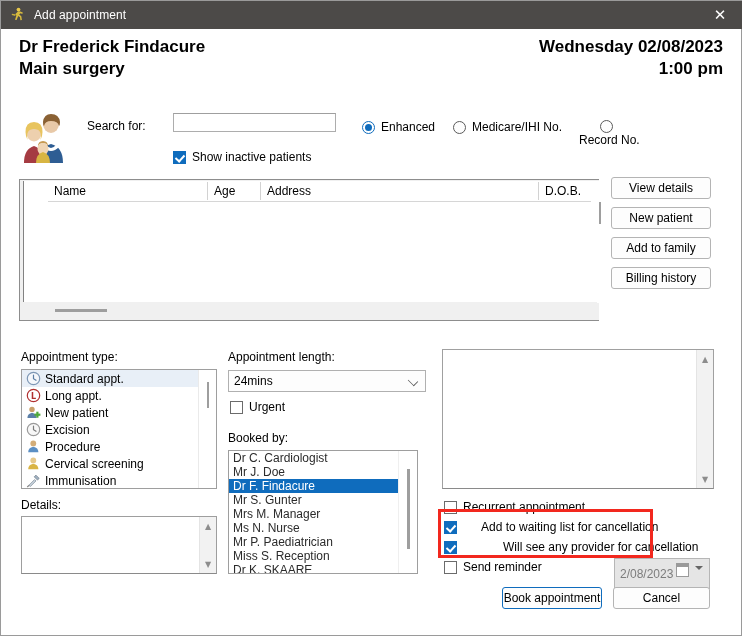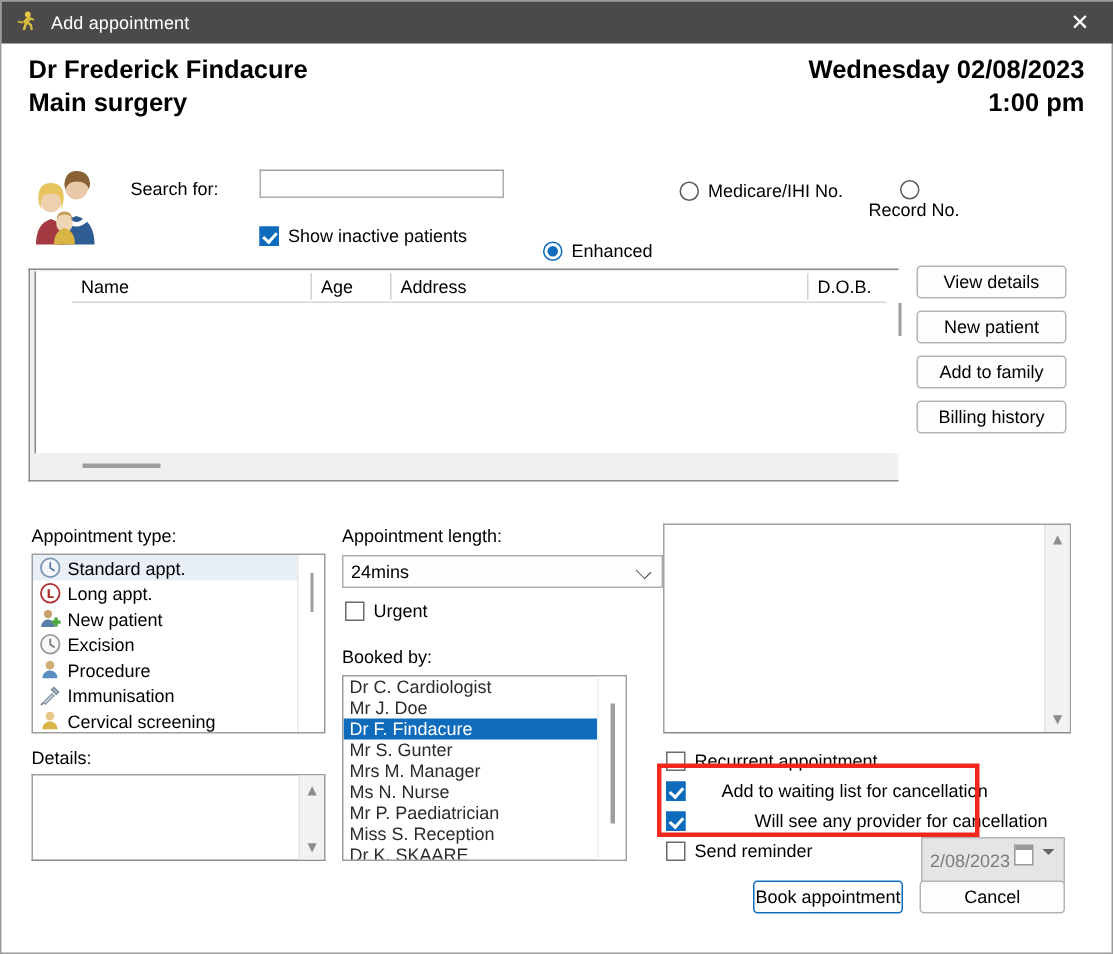--- a/index.html
+++ b/index.html
@@ -91,21 +91,21 @@
     box-sizing: border-box;
     border: 1px solid #adadad;
     border-top-color: #9f9f9f;
     background: #ffffff;
     font-family: "Liberation Sans", sans-serif;
     font-size: 12px;
     padding: 0 3px;
     outline: none;
   }
   .radio-row { position: absolute; top: 119px; display: flex; align-items: center; }
-  .radio-enhanced { left: 361px; margin-top: 40px; }
+  .radio-enhanced { left: 361px; }
   .radio-medicare { left: 452px; }
   .radio-record   { left: 572px; flex-direction: column; }
   .radio {
     width: 13px; height: 13px;
     box-sizing: border-box;
     border: 1px solid #5a5a5a;
     border-radius: 50%;
     background: #fdfdfd;
     position: relative;
     flex: none;
@@ -311,21 +311,21 @@
 
   
   .lbl-length {
     position: absolute;
     left: 227px; top: 349px;
     font-size: 12px;
   }
   .length-select {
     position: absolute;
     left: 227px; top: 369px;
-    width: 214px; height: 22px;
+    width: 198px; height: 22px;
     box-sizing: border-box;
     border: 1px solid #b0b0b0;
     background: #fdfdfd;
     font-size: 12px;
     display: flex;
     align-items: center;
     padding-left: 5px;
   }
   .length-chev {
     position: absolute;
@@ -592,36 +592,36 @@
             <circle cx="7.3" cy="4.4" r="2.9" fill="#d3ad78"></circle>
             <path d="M2.2 13.2 q0-4.4 5.1-5.4 q5.1 1 5.1 5.4z" fill="#5b8fc4"></path>
           </svg>
         </span>
         <span>Procedure</span>
       </div>
 
       <div class="apptype-item">
         <span class="apptype-ico">
           <svg width="15" height="15" viewBox="0 0 15 15">
+            <circle cx="7.3" cy="4.4" r="2.9" fill="#e6c88a"></circle>
+            <path d="M2.2 13.2 q0-4.4 5.1-5.4 q5.1 1 5.1 5.4z" fill="#d9b445"></path>
+          </svg>
+        </span>
+        <span>Cervical screening</span>
+      </div>
+
+      <div class="apptype-item">
+        <span class="apptype-ico">
+          <svg width="15" height="15" viewBox="0 0 15 15">
             <path d="M3 12.2 L8.6 6.6 L9.9 7.9 L4.3 13.5z" fill="#cfd9e2" stroke="#7e8b99" stroke-width=".8"></path>
             <rect x="8.4" y="3.4" width="4.6" height="2.4" transform="rotate(45 10.7 4.6)" fill="#9fb0c0" stroke="#6e7c8a" stroke-width=".7"></rect>
             <path d="M1.2 14 L3.2 12.3" stroke="#8a8a8a" stroke-width="1.2"></path>
           </svg>
         </span>
         <span>Immunisation</span>
-      </div>
-
-      <div class="apptype-item">
-        <span class="apptype-ico">
-          <svg width="15" height="15" viewBox="0 0 15 15">
-            <circle cx="7.3" cy="4.4" r="2.9" fill="#e6c88a"></circle>
-            <path d="M2.2 13.2 q0-4.4 5.1-5.4 q5.1 1 5.1 5.4z" fill="#d9b445"></path>
-          </svg>
-        </span>
-        <span>Cervical screening</span>
       </div>
 
     </div>
     <div class="apptype-vscroll">
       <div class="apptype-vthumb"></div>
     </div>
   </div>
 
   <div class="lbl-details">Details:</div>
   <div class="details-box">

